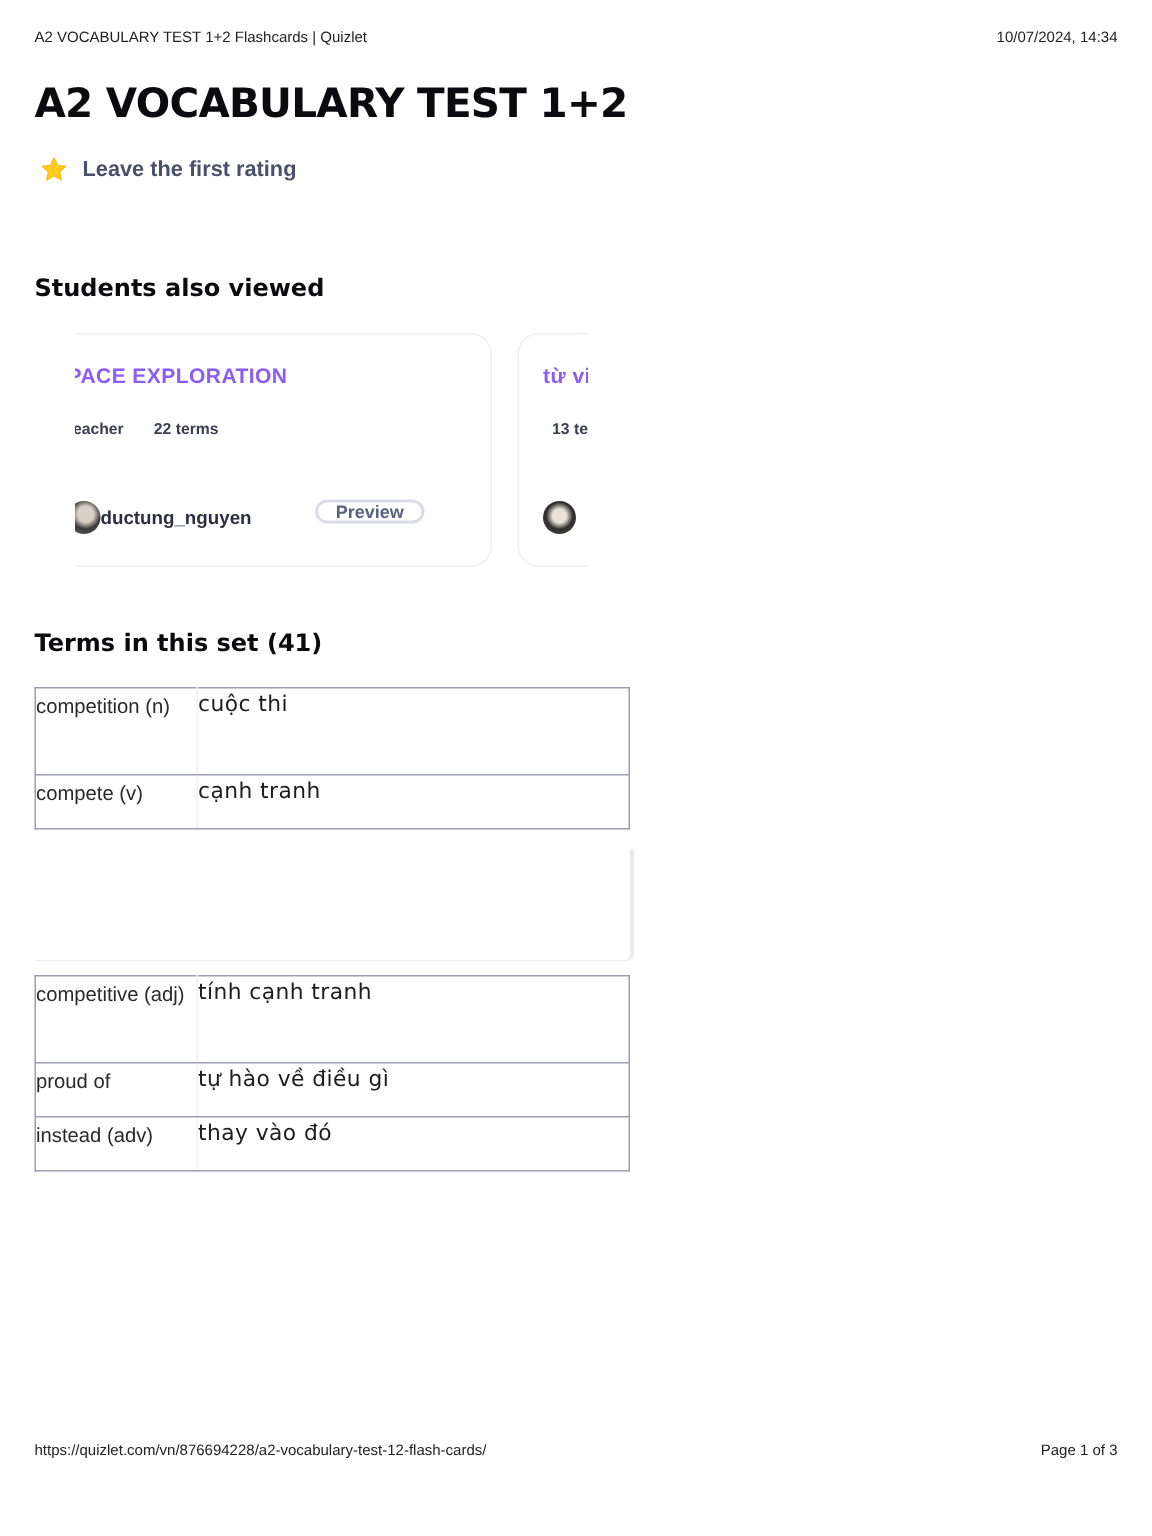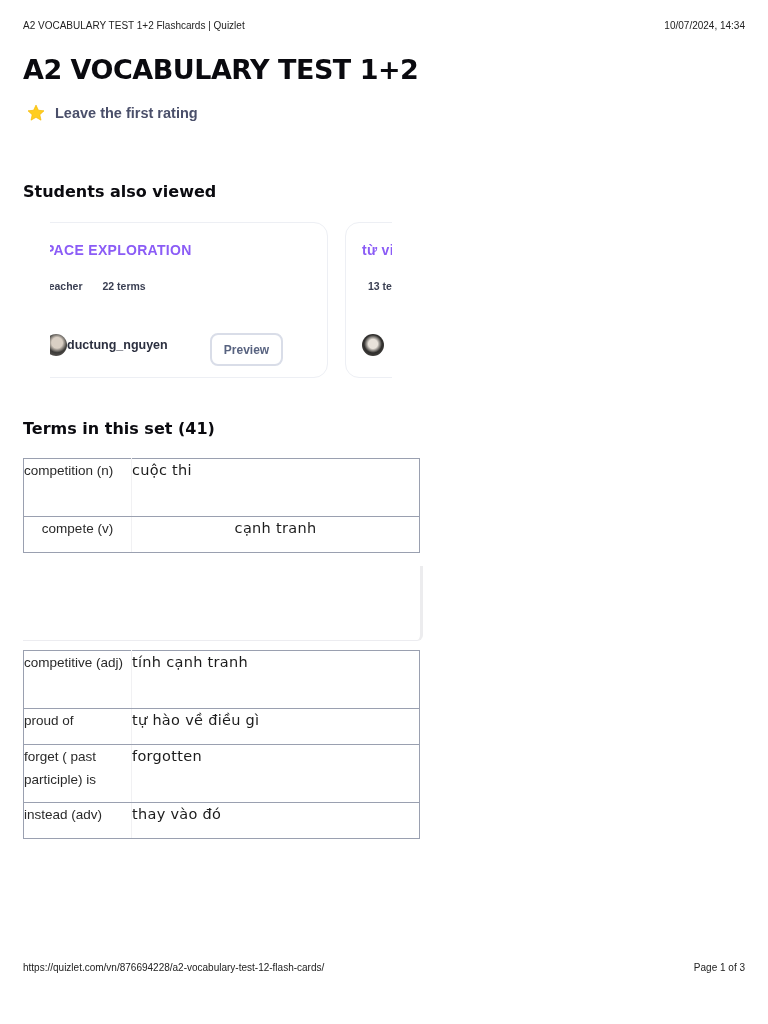--- a/index.html
+++ b/index.html
@@ -61,21 +61,21 @@
       position: absolute; top: 111px; display: flex; align-items: center; gap: 0;
     }
     .card-1 .card-user { left: 24px; }
     .card-2 .card-user { left: 16px; }
     .avatar {
       width: 22px; height: 22px; border-radius: 50%;
       background: radial-gradient(circle at 55% 40%, #d9cfc4 0 30%, #3b3a38 55%, #6f6a66 100%);
     }
     .username { font-size: 12.5px; font-weight: 600; color: #2b2f3f; }
     .preview-btn {
-      position: absolute; left: 189px; top: 110px; width: 73px; height: 33px;
+      position: absolute; left: 189px; top: 110px; width: 73px; height: 16px;
       border: 2px solid #d9dde8; border-radius: 8px; background: #fff;
       font-size: 12px; font-weight: 600; color: #586380;
       display: flex; align-items: center; justify-content: center;
       font-family: "Liberation Sans", sans-serif;
     }
 
     .terms-table {
       position: absolute; left: 23px; width: 397px;
       border-collapse: collapse;
     }
@@ -149,43 +149,39 @@
 </div>
 
 <h2 class="section-heading sh-terms">Terms in this set (41)</h2>
 
 <table class="terms-table tbl-a">
   <tbody>
       <tr style="height:58px;">
     <td class="term">competition (n)</td>
     <td class="def">cuộc thi</td>
   </tr>
-  <tr style="height:36px;text-align:center;">
+  <tr style="height:36px;">
     <td class="term">compete (v)</td>
     <td class="def">cạnh tranh</td>
   </tr>
 </tbody>
   </table>
 
 <div class="ad-block"></div>
 
 <table class="terms-table tbl-b">
   <tbody>
       <tr style="height:58px;">
     <td class="term">competitive (adj)</td>
     <td class="def">tính cạnh tranh</td>
   </tr>
   <tr style="height:36px;">
     <td class="term">proud of</td>
     <td class="def">tự hào về điều gì</td>
   </tr>
-  <tr style="height:58px;">
-    <td class="term">forget ( past participle) is</td>
-    <td class="def">forgotten</td>
-  </tr>
   <tr style="height:36px;">
     <td class="term">instead (adv)</td>
     <td class="def">thay vào đó</td>
   </tr>
 </tbody>
   </table>
 
 <div class="print-footer">
   <span>https://quizlet.com/vn/876694228/a2-vocabulary-test-12-flash-cards/</span>
   <span>Page 1 of 3</span>

